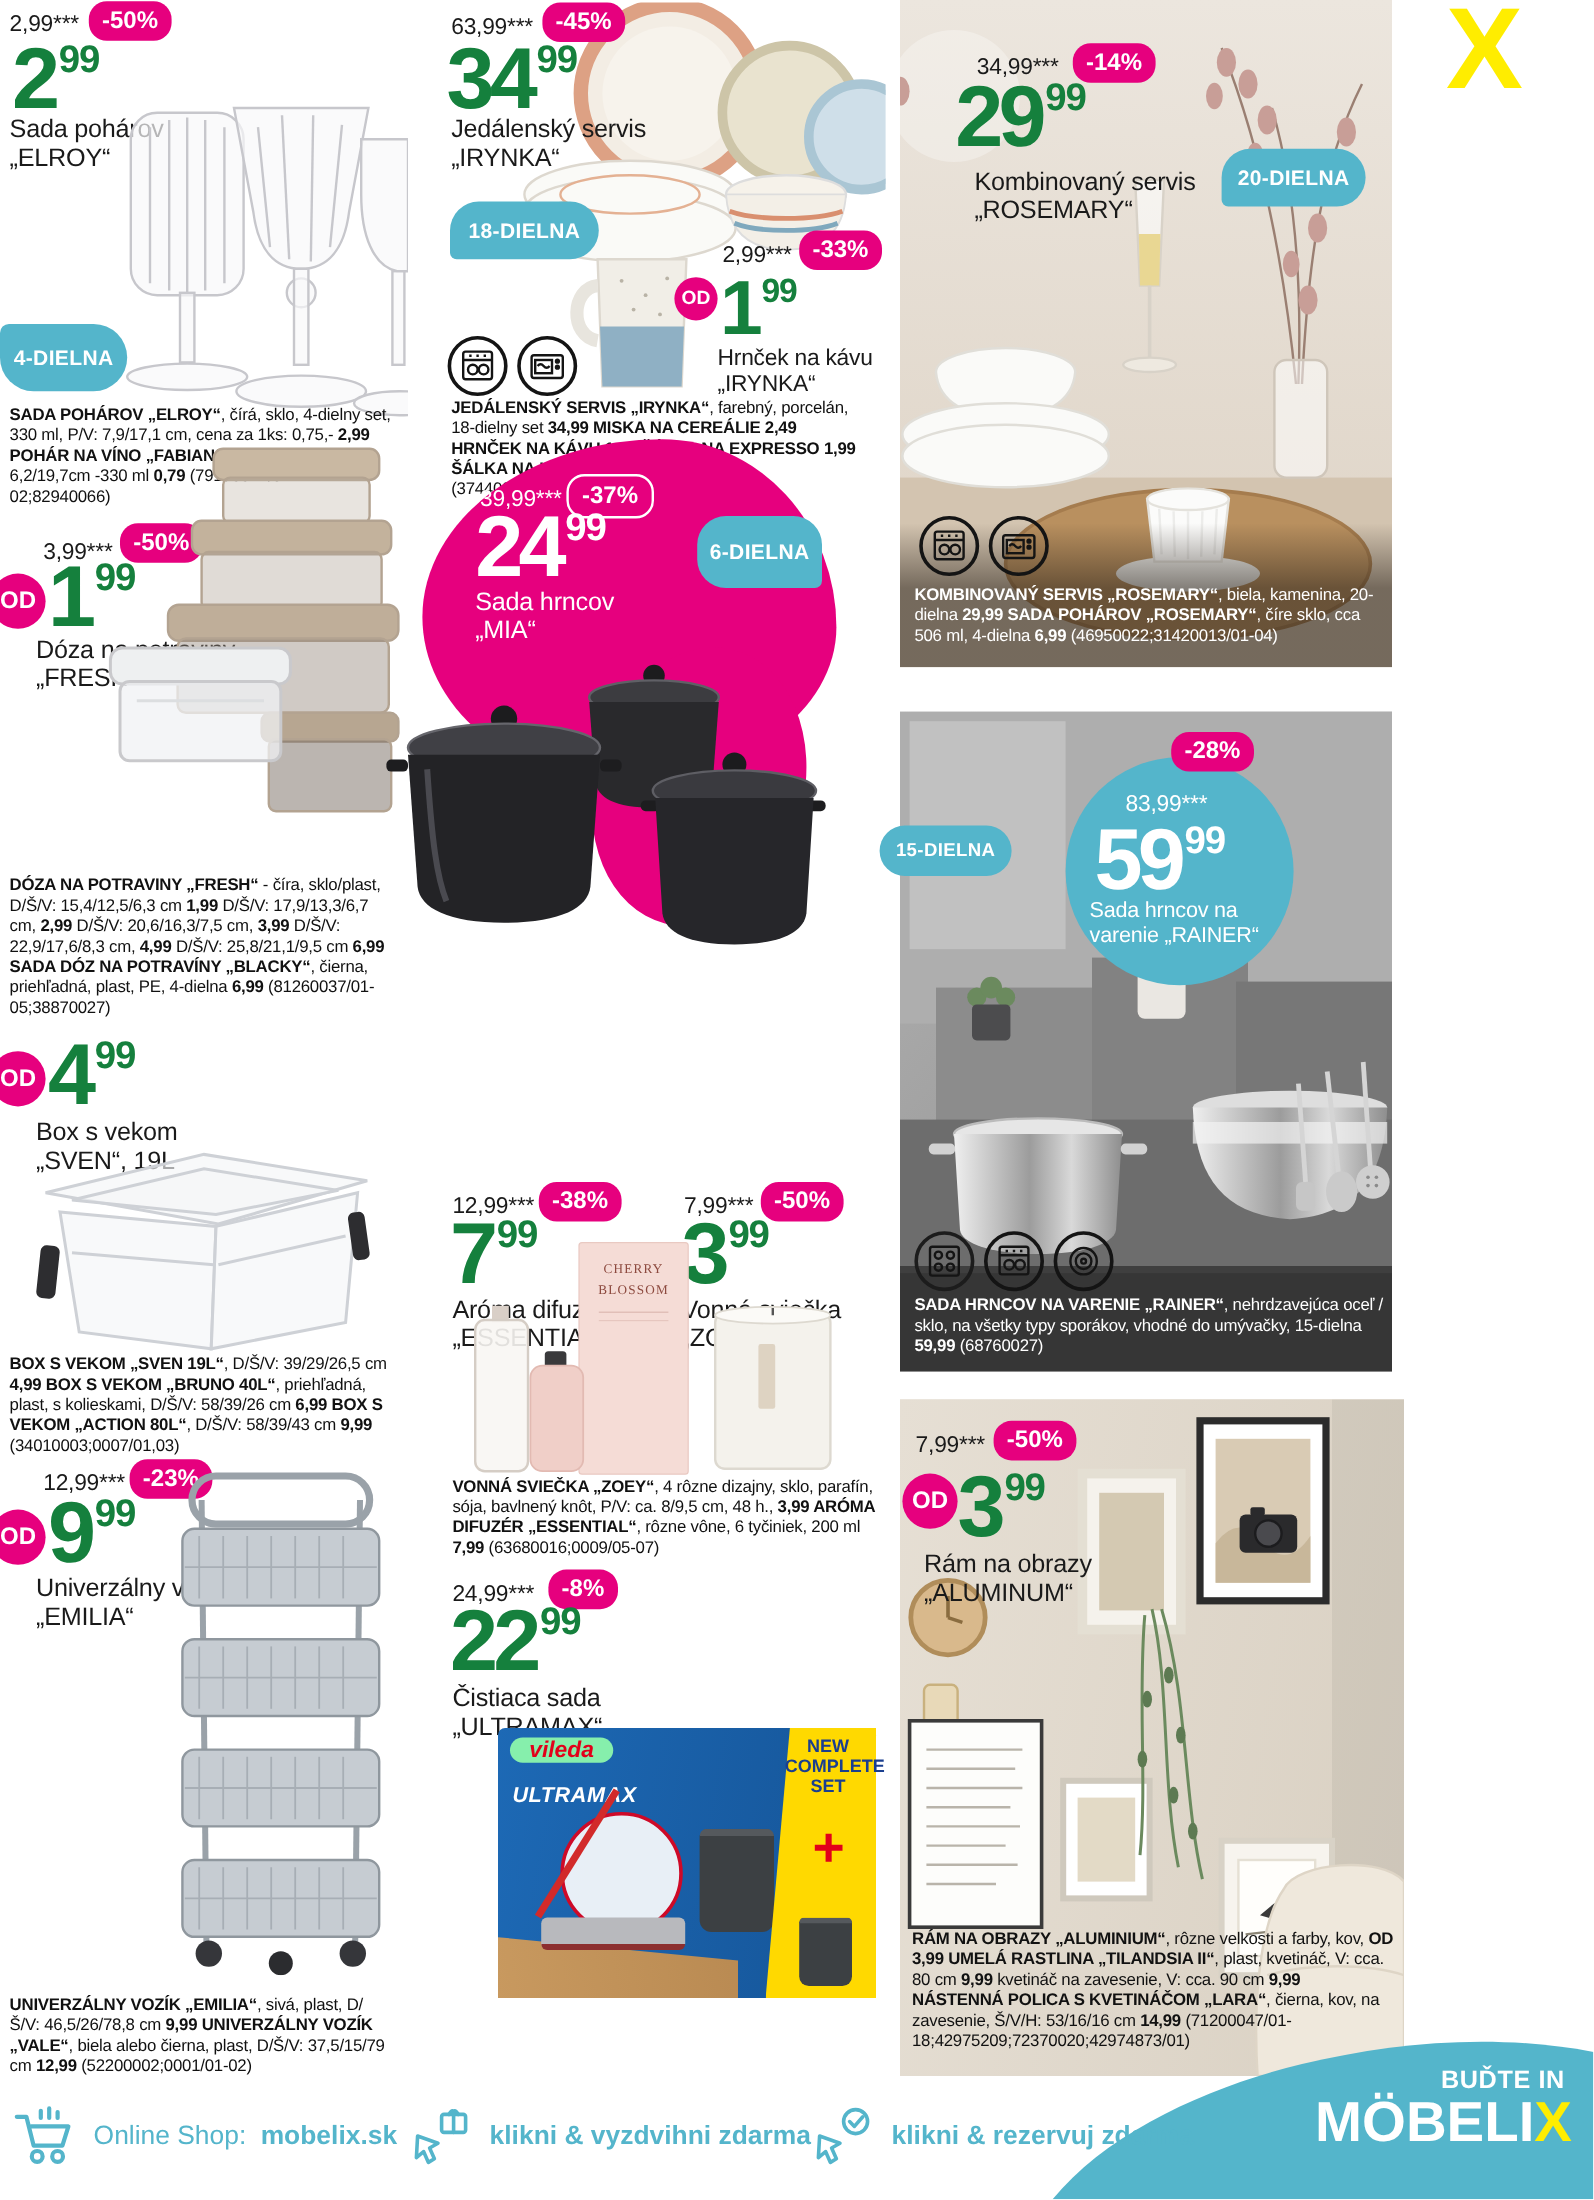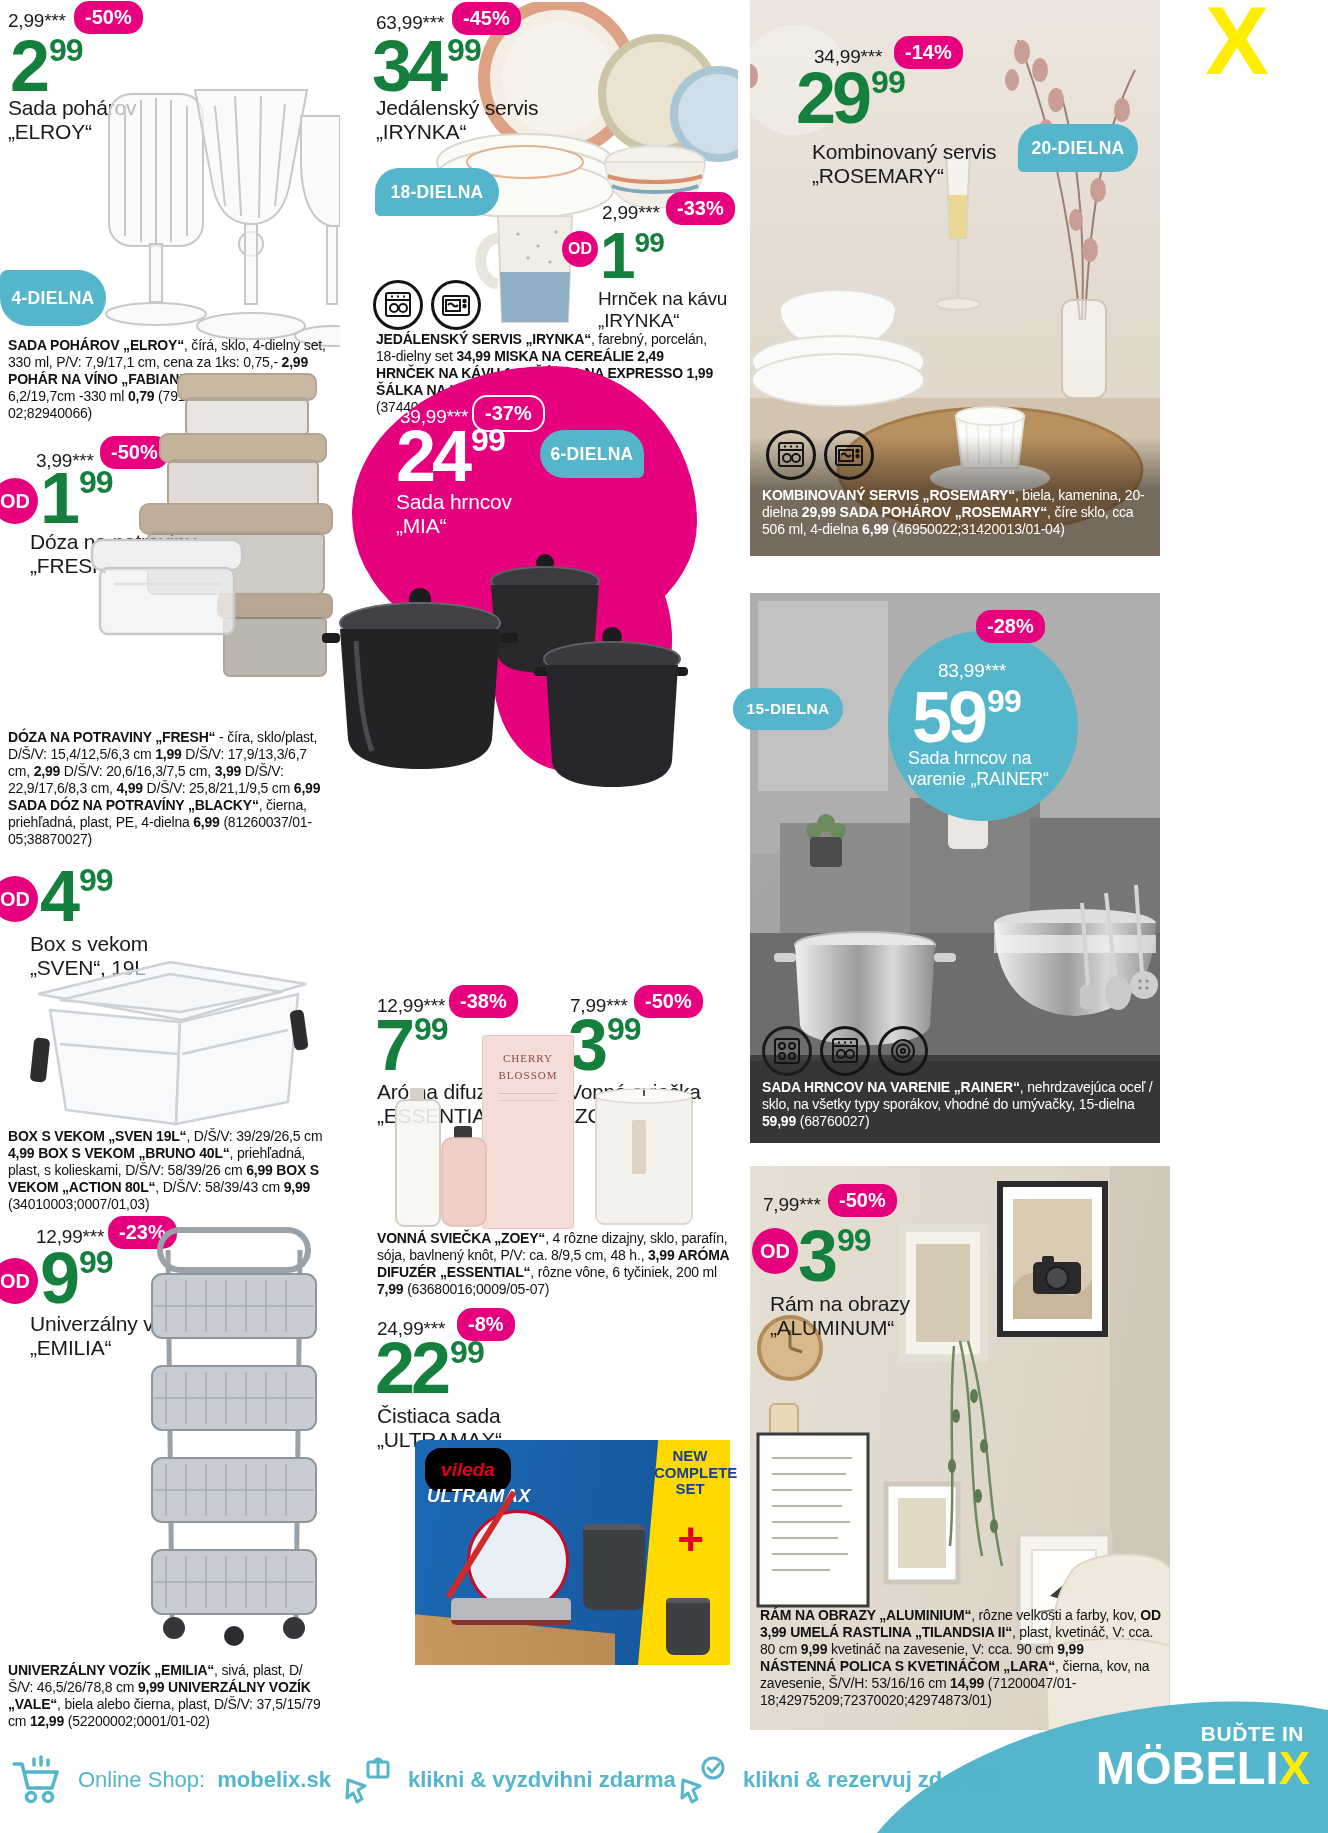--- a/index.html
+++ b/index.html
@@ -248,21 +248,21 @@
   </div>
   <div class="desc" style="left:376px;top:331px;width:345px"><b>JEDÁLENSKÝ SERVIS „IRYNKA“</b><span>, farebný, porcelán, 18-dielny set </span><b>34,99 MISKA NA CEREÁLIE 2,49 HRNČEK NA KÁVU 1,99 ŠÁLKA NA EXPRESSO 1,99 ŠÁLKA NA KÁVU S TANIERIKOM 2,49</b><span> (37440009;0010/01-04)</span></div>
 
   <div class="abs" style="left:352px;top:366px;width:345px;height:285px;background:#e6007e;border-radius:58% 42% 52% 48% / 52% 55% 45% 48%"></div>
   <div class="abs" style="left:495px;top:538px;width:175px;height:235px;background:#e6007e;border-radius:50%;transform:rotate(14deg)"></div>
   <div class="old white" style="left:400px;top:406px">39,99***</div>
   <div class="disc" style="left:472px;top:395px;border:2px solid #fff">-37%</div>
   <div class="bigp white" style="left:396px;top:420px"><span class="pi">24</span><span class="pd">99</span></div>
   <div class="plabel white" style="left:396px;top:490px">Sada hrncov
 „MIA“</div>
-  <div class="tpill" style="left:540px;top:430px;width:104px;height:48px;border-radius:24px 24px 6px 24px">6-DIELNA</div>
+  <div class="tpill" style="left:581px;top:430px;width:104px;height:60px;border-radius:24px 24px 6px 24px">6-DIELNA</div>
   <svg class="abs" style="left:320px;top:541px" width="380" height="254" viewBox="0 0 380 254">
     <g>
       <circle cx="225" cy="22" r="9" fill="#1c1c1e"></circle>
       <ellipse cx="225" cy="40" rx="54" ry="14" fill="#3c3c40" stroke="#606066" stroke-width="2"></ellipse>
       <path d="M171,44 L279,44 L274,110 C272,124 258,132 225,132 C192,132 178,124 176,110 Z" fill="#29292c"></path>
     </g>
     <g>
       <circle cx="100" cy="58" r="11" fill="#1c1c1e"></circle>
       <ellipse cx="100" cy="82" rx="80" ry="20" fill="#404045" stroke="#66666c" stroke-width="2"></ellipse>
       <rect x="2" y="92" width="18" height="10" rx="4" fill="#1d1d1f"></rect>
@@ -308,21 +308,21 @@
   </svg>
   <div class="desc" style="left:377px;top:1230px;width:352px"><b>VONNÁ SVIEČKA „ZOEY“</b><span>, 4 rôzne dizajny, sklo, parafín, sója, bavlnený knôt, P/V: ca. 8/9,5 cm, 48 h., </span><b>3,99 ARÓMA DIFUZÉR „ESSENTIAL“</b><span>, rôzne vône, 6 tyčiniek, 200 ml </span><b>7,99</b><span> (63680016;0009/05-07)</span></div>
 
   <div class="old" style="left:377px;top:1318px">24,99***</div>
   <div class="disc" style="left:457px;top:1308px">-8%</div>
   <div class="bigp" style="left:375px;top:1332px"><span class="pi">22</span><span class="pd">99</span></div>
   <div class="plabel" style="left:377px;top:1404px">Čistiaca sada
 „ULTRAMAX“</div>
   <div class="abs" style="left:415px;top:1440px;width:315px;height:225px">
     <div class="abs" style="left:0;top:0;right:0;bottom:0;background:linear-gradient(100deg,#1d69b5,#155497);border-radius:6px"></div>
-    <div class="abs" style="left:10px;top:8px;width:86px;height:44px;background:#000000;border-radius:16px;display:flex;align-items:center;justify-content:center;color:#e2001a;font-weight:700;font-style:italic;font-size:19px">vileda</div>
+    <div class="abs" style="left:10px;top:8px;width:86px;height:21px;background:#86efac;border-radius:16px;display:flex;align-items:center;justify-content:center;color:#e2001a;font-weight:700;font-style:italic;font-size:19px">vileda</div>
     <div class="abs" style="left:12px;top:46px;color:#fff;font-weight:700;font-style:italic;font-size:18px;letter-spacing:.5px">ULTRAMAX</div>
     <div class="abs" style="left:0;bottom:0;width:200px;height:78px;background:linear-gradient(80deg,#c8995f,#b98a52);clip-path:polygon(0 35%,100% 60%,100% 100%,0 100%)"></div>
     <div class="abs" style="left:52px;top:70px;width:96px;height:96px;background:#fff;border-radius:50%;border:3px solid #e2001a;opacity:.9"></div>
     <div class="abs" style="left:96px;top:52px;width:6px;height:124px;background:#d22a2a;transform:rotate(32deg);transform-origin:top"></div>
     <div class="abs" style="left:36px;top:158px;width:120px;height:22px;background:#b8b9bd;border-radius:5px;border-bottom:5px solid #8c2f2f"></div>
     <div class="abs" style="left:168px;top:84px;width:62px;height:80px;background:#3c4043;border-radius:6px 6px 10px 10px;border-top:6px solid #55595d"></div>
     <div class="abs" style="right:0;top:0;width:92px;height:100%;background:#ffd900;clip-path:polygon(22% 0,100% 0,100% 100%,0 100%)"></div>
     <div class="abs" style="right:4px;top:8px;width:72px;text-align:center;color:#1a3f8f;font-weight:700;font-size:15px;line-height:1.1">NEW COMPLETE SET</div>
     <div class="abs" style="right:26px;top:76px;color:#e2001a;font-weight:700;font-size:46px;line-height:1">+</div>
     <div class="abs" style="right:20px;bottom:10px;width:44px;height:52px;background:#3c4043;border-radius:4px 4px 8px 8px;border-top:5px solid #55595d"></div>

